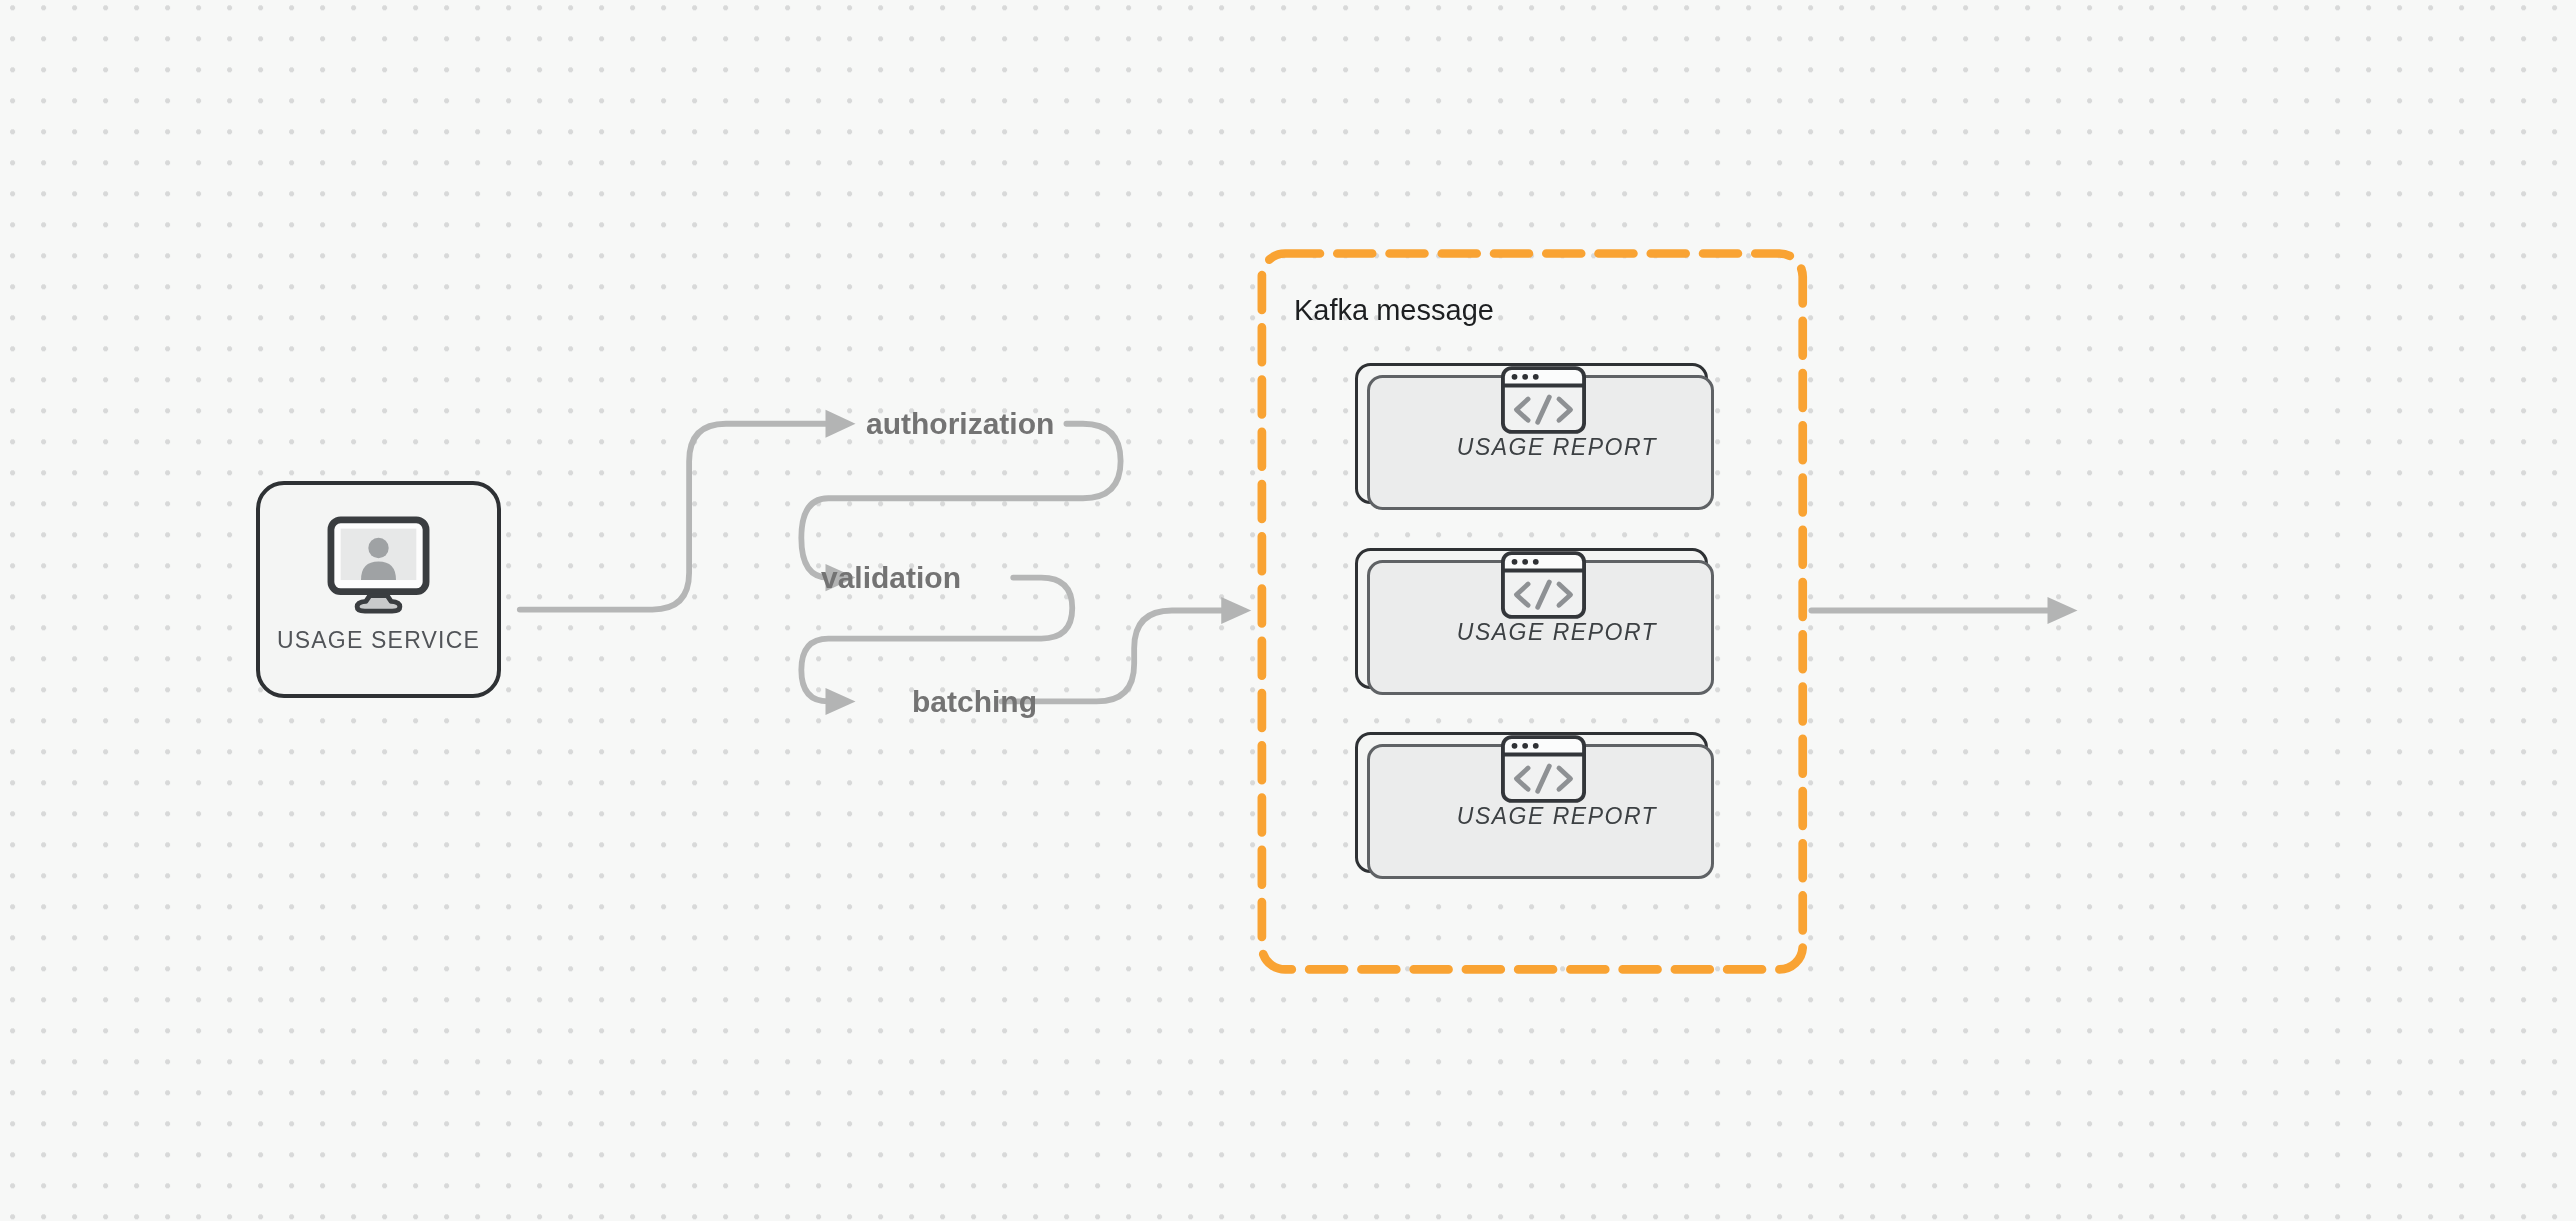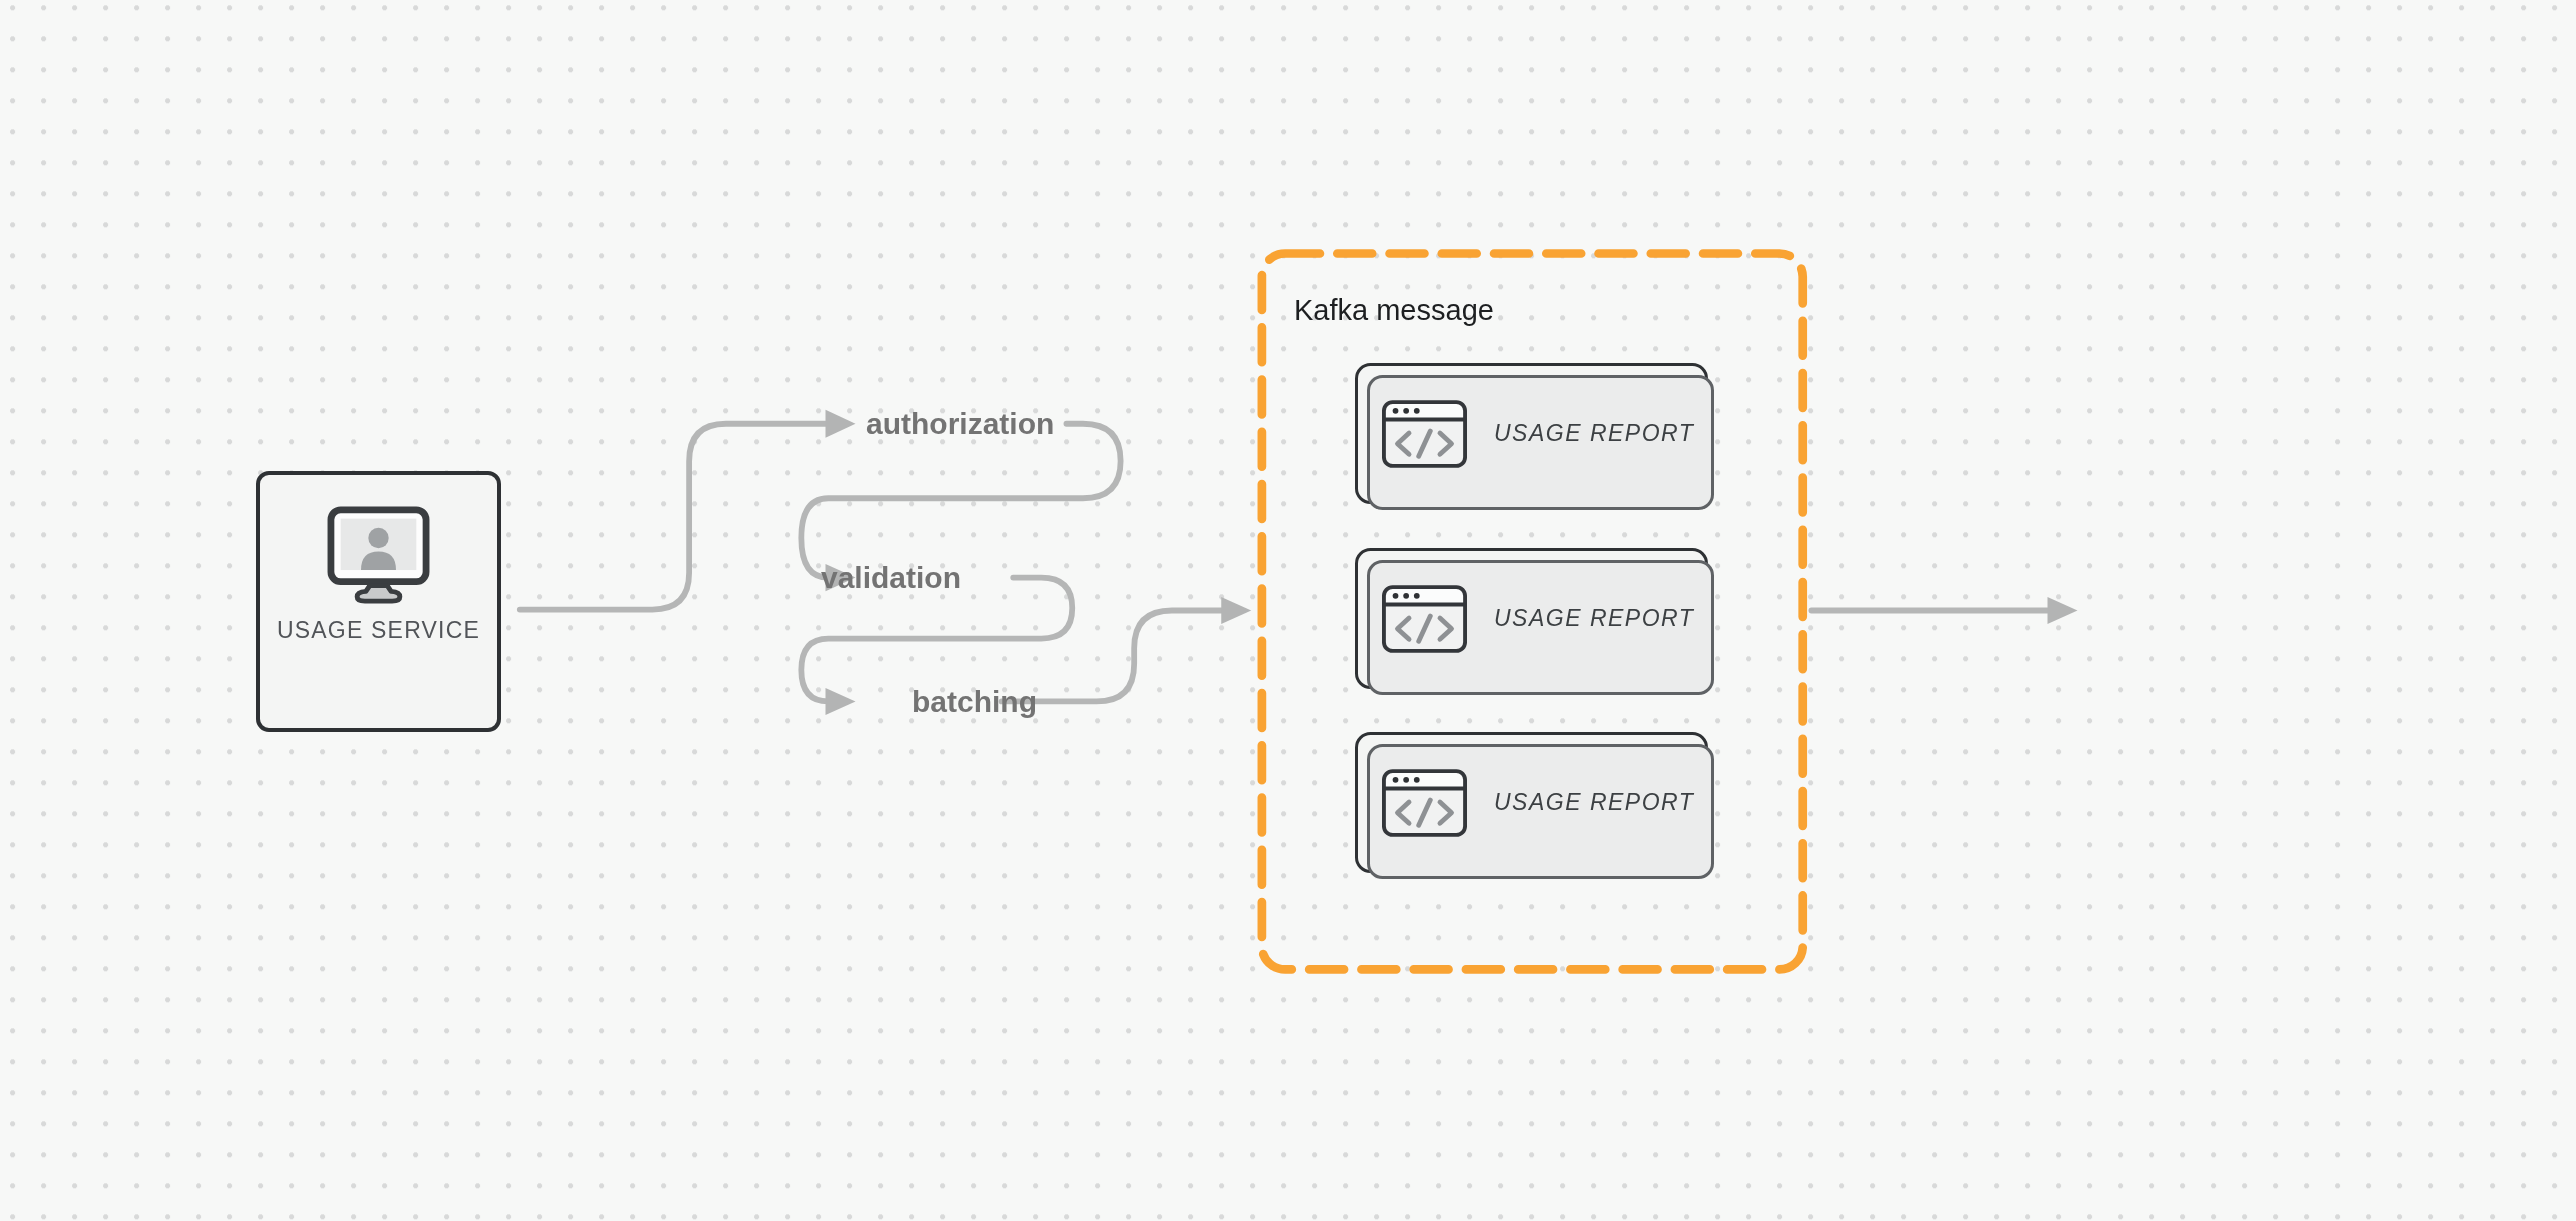--- a/index.html
+++ b/index.html
@@ -15,42 +15,42 @@
   }
   .canvas{position:absolute;inset:0;}
   svg.wires{position:absolute;left:0;top:0;}
 
   
   .node{
     position:absolute;box-sizing:border-box;
     background:#f4f5f4;border:4.8px solid #2e3134;
     display:flex;flex-direction:column;align-items:center;
   }
-  .node-usage{left:256px;top:471px;width:245px;height:261px;border-radius:13px;padding-top:31px;}
+  .node-usage{left:256px;top:481px;width:245px;height:217px;border-radius:28px;padding-top:31px;}
   .node-usage .node-label{margin-top:11.6px;font-size:23px;letter-spacing:1.2px;color:#515458;font-weight:500;}
   .node-kafka{left:2098px;top:471px;width:222px;height:277px;border-radius:19.4px;padding-top:29px;}
   .node-kafka .node-label{margin-top:35px;font-size:28px;letter-spacing:2.4px;color:#3d4043;font-weight:500;}
 
   
   .flow-label{
     position:absolute;transform:translateY(-50%);
     font-size:30px;font-weight:700;color:#737373;white-space:nowrap;
   }
 
   
   .group-title{
     position:absolute;left:1294px;top:294px;
     font-size:29px;font-weight:500;color:#1d1f21;white-space:nowrap;text-align:center;
   }
 
   
   .card{
     position:absolute;left:1355px;width:353px;height:141px;z-index:0;
     box-sizing:border-box;background:#f4f5f4;border:3.9px solid #2e3134;border-radius:15.5px;
-    display:flex;align-items:center;padding-left:24px;
+    display:flex;align-items:center;padding-left:24px;flex-direction:column;
   }
   .card::after{
     content:"";position:absolute;z-index:-1;
     top:8.7px;left:8.7px;width:100%;height:100%;box-sizing:border-box;
     background:#ebecec;border:3.9px solid #5f6265;border-radius:15.5px;
   }
   .card-1{top:363px;}
   .card-2{top:548px;}
   .card-3{top:732px;}
   .card-label{

